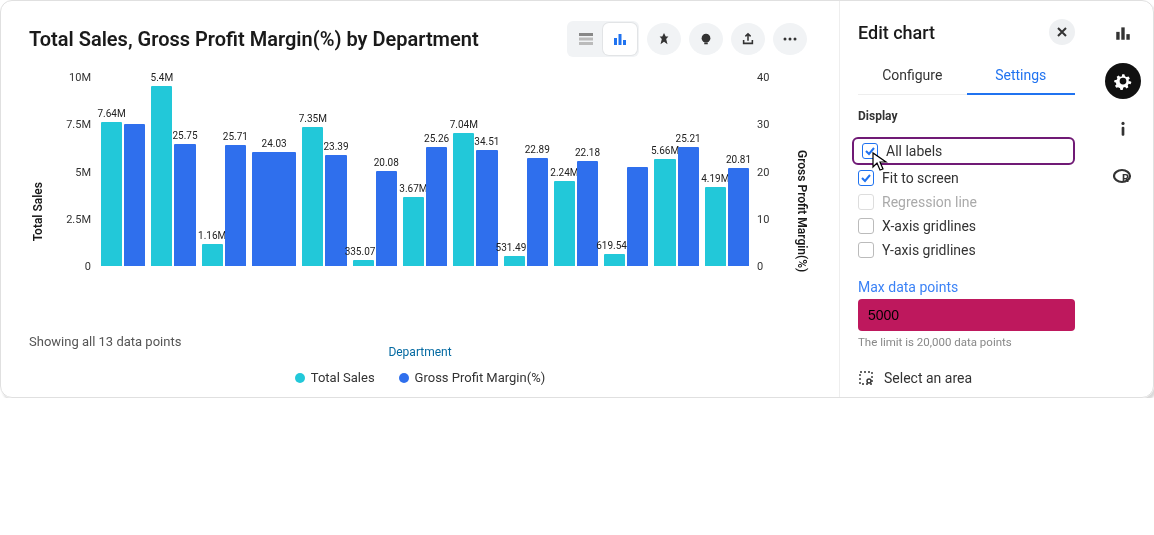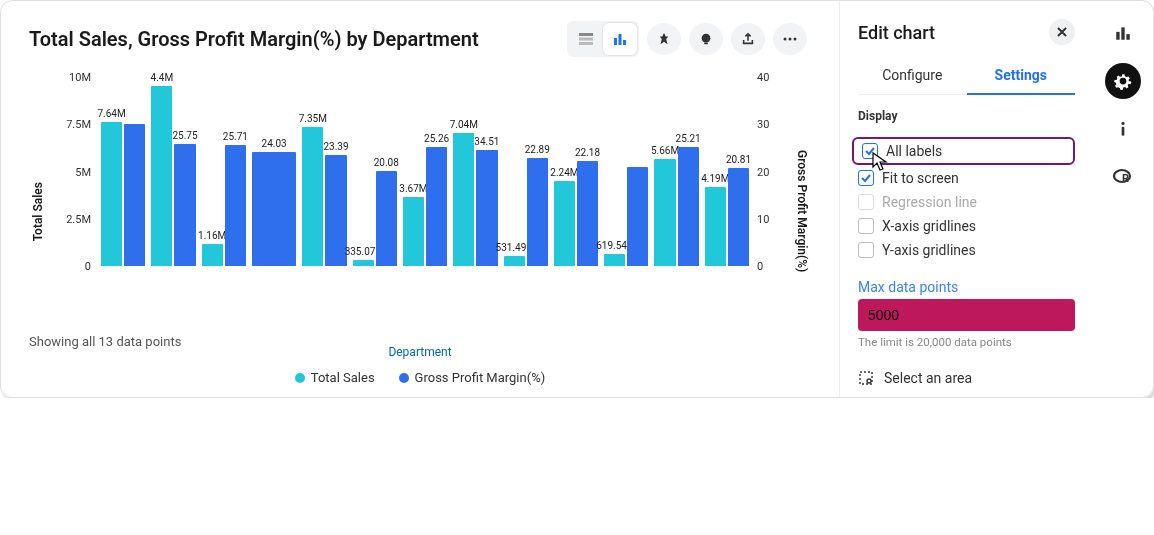--- a/index.html
+++ b/index.html
@@ -33,21 +33,21 @@
   .legend-row { display:flex; gap:24px;}
   .legend-item { display: flex; align-items: center; gap: 6px; font-size: 13px; color: #333; }
   .dot { width: 10px; height: 10px; border-radius: 50%; }
   .status { position:absolute; left:28px; bottom:48px; font-size:13px; color:#555;}
   .panel { width: 254px; border-left: 1px solid #eee; padding: 18px 18px 0 18px; display: flex; flex-direction: column; gap: 14px; }
   .panel-head { display: flex; justify-content: space-between; align-items: center; }
   .panel-title { font-size: 18px; font-weight: 500; }
   .close { width: 26px; height: 26px; border-radius: 50%; background: #eef0f2; display: flex; align-items: center; justify-content: center; cursor: pointer; color: #333; font-size: 14px; }
   .tabs { display: flex; border-bottom: 1px solid #eee; }
   .tab { flex: 1; text-align: center; padding: 8px 0 10px; font-size: 14px; cursor: pointer; color: #333; }
-  .tab.active { color: #2073f0; border-bottom: 2px solid #2073f0; margin-bottom: -1px; font-weight: bold; }
+  .tab.active { color: #2073f0; border-bottom: 2px solid #2073f0; margin-bottom: -1px; }
   .section-title { font-size: 12px; font-weight: 700; color: #333; }
   .check-row { display: flex; align-items: center; gap: 8px; font-size: 14px; color: #333; padding: 3px 0; cursor: pointer; }
   .check-row.disabled { color: #aaa; cursor: default; }
   .chk { width: 16px; height: 16px; border: 1.5px solid #bbb; border-radius: 3px; display: flex; align-items: center; justify-content: center; }
   .chk.checked { border-color: #2073f0; color: #2073f0; }
   .focused-row { border: 2px solid #701a75; border-radius: 6px; padding: 4px 8px; margin-left:-6px; position:relative;}
   .cursor { position:absolute; left:16px; top:12px; pointer-events:none;}
   .field-label { font-size: 14px; color: #3b82f6; margin-top: 4px; }
   .input { width: 100%; padding: 8px 10px; font-size: 14px; border: none; background: #be185d; border-radius: 4px; margin-top: 4px; }
   .hint { font-size: 11.5px; color: #888; margin-top: 4px; }
@@ -123,21 +123,21 @@
             <div class="tick-r" style="top: 0%;">40</div>
             <div class="bars">
               <div class="group">
                 <div class="bar bar-a" style="height: 76.4%;">
                   <div class="bar-label">7.64M</div>
                 </div>
                 <div class="bar bar-b" style="height: 75%;"></div>
               </div>
               <div class="group">
                 <div class="bar bar-a" style="height: 95%;">
-                  <div class="bar-label">4.4M</div>
+                  <div class="bar-label">5.4M</div>
                 </div>
                 <div class="bar bar-b" style="height: 64.375%;">
                   <div class="bar-label">25.75</div>
                 </div>
               </div>
               <div class="group">
                 <div class="bar bar-a" style="height: 11.6%;">
                   <div class="bar-label">1.16M</div>
                 </div>
                 <div class="bar bar-b" style="height: 64.275%;">

